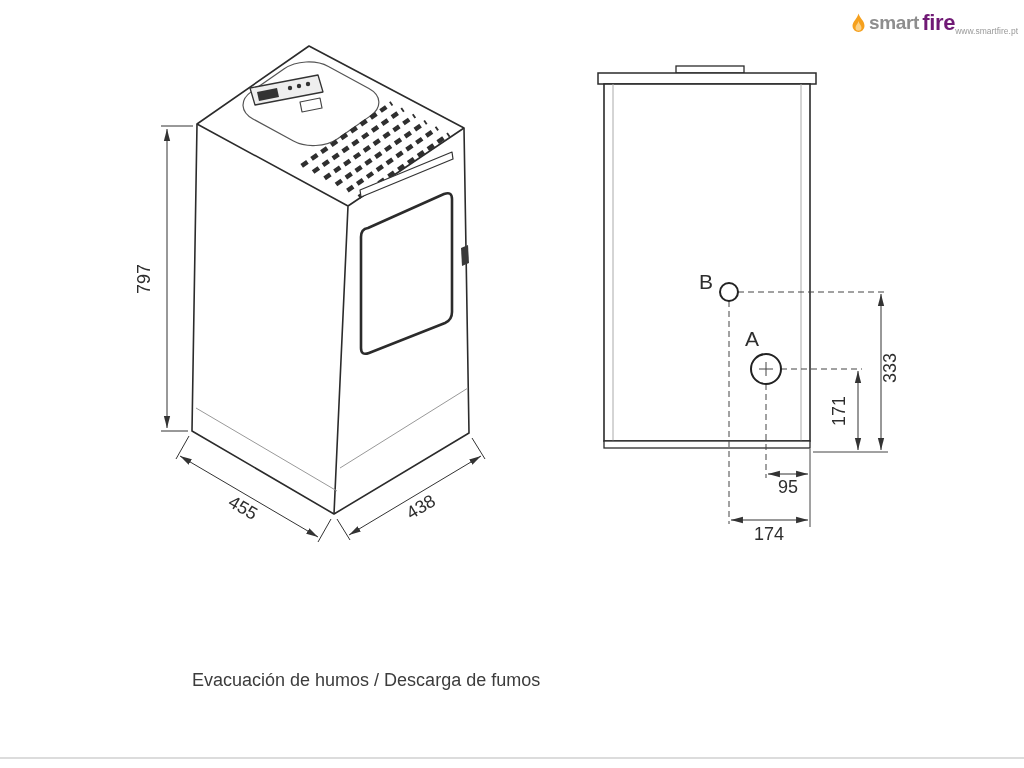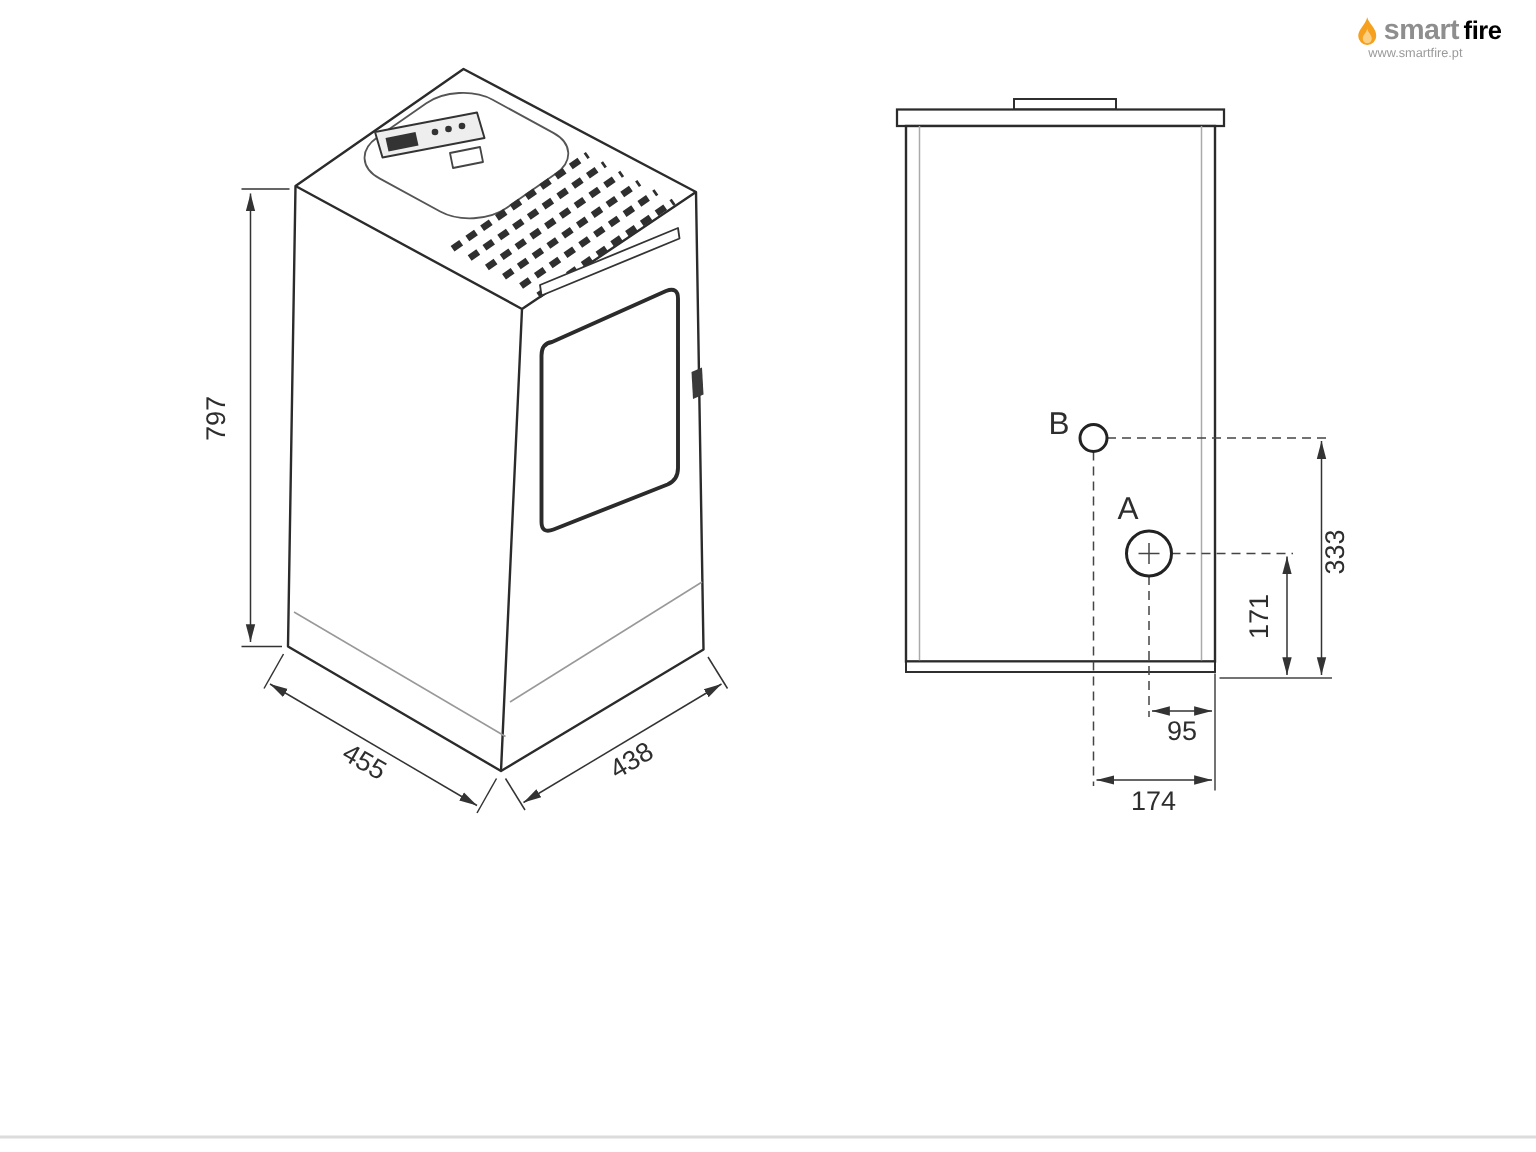--- a/index.html
+++ b/index.html
@@ -5,25 +5,25 @@
   html,body{margin:0;padding:0;background:#fff;}
   .page{position:relative;width:1024px;height:768px;background:#ffffff;overflow:hidden;
         font-family:"Liberation Sans",sans-serif;}
   .drawing{position:absolute;top:0;left:0;}
   svg text{font-family:"Liberation Sans",sans-serif;fill:#2e2e2e;}
   .dim-num{font-size:18px;}
   .pt-label{font-size:21px;}
   .legend{position:absolute;left:152px;top:620px;font-size:18px;color:#3c3c3c;
           line-height:24px;white-space:pre-wrap;}
   .legend .indent{padding-left:40px;}
-  .logo{position:absolute;top:10px;right:23px;display:flex;flex-direction:column;align-items:flex-end;}
+  .logo{position:absolute;top:10px;right:6px;display:flex;align-items:flex-end;}
   .logo-row{display:flex;align-items:center;gap:3px;}
   .brand-smart{font-size:19px;font-weight:bold;color:#8e8e8e;letter-spacing:-0.3px;}
-  .brand-fire{font-size:17px;font-weight:bold;color:#000000;letter-spacing:-0.3px;}
-  .logo-url{font-size:8.5px;color:#9a9a9a;margin-top:-2px;margin-right:26px;}
+  .brand-fire{font-size:22px;font-weight:bold;color:#701a75;letter-spacing:-0.3px;}
+  .logo-url{font-size:8.5px;color:#9a9a9a;margin-top:-2px;margin-right:0;}
   .bottom-rule{position:absolute;left:0;right:0;top:757px;height:2px;background:#dcdcdc;}
 </style>
 </head>
 <body>
 
 <div class="page">
 
   <svg class="drawing" width="1024" height="600" viewBox="0 0 1024 600">
     <defs>
       <marker id="arr" viewBox="0 0 12 8" markerWidth="13" markerHeight="9" refX="11" refY="4" orient="auto-start-reverse">
@@ -121,20 +121,21 @@
 
       <line x1="768" y1="474" x2="808" y2="474" stroke="#333" stroke-width="1" marker-start="url(#arr)" marker-end="url(#arr)"></line>
       <text class="dim-num" x="788" y="493" text-anchor="middle">95</text>
 
       <line x1="731" y1="520" x2="808" y2="520" stroke="#333" stroke-width="1" marker-start="url(#arr)" marker-end="url(#arr)"></line>
       <text class="dim-num" x="769" y="540" text-anchor="middle">174</text>
     </g>
   </svg>
 
   <div class="legend">
+    <div class="legend-line indent">Evacuación de humos / Descarga de fumos</div>
     
     
   </div>
 
   <div class="logo">
     <div class="logo-row">
       <svg width="15" height="21" viewBox="0 0 15 21">
         <path d="M7.5,0.5 C8.5,5 13.5,7.5 13.5,13 a6,6 0 0 1 -12,0 C1.5,8.5 6,6 7.5,0.5 Z" fill="#f5a01e"></path>
         <path d="M7.5,8 C8,11 10.5,12 10.5,14.8 a3,3 0 0 1 -6,0 C4.5,12.2 7,11 7.5,8 Z" fill="#fcd083"></path>
       </svg>

